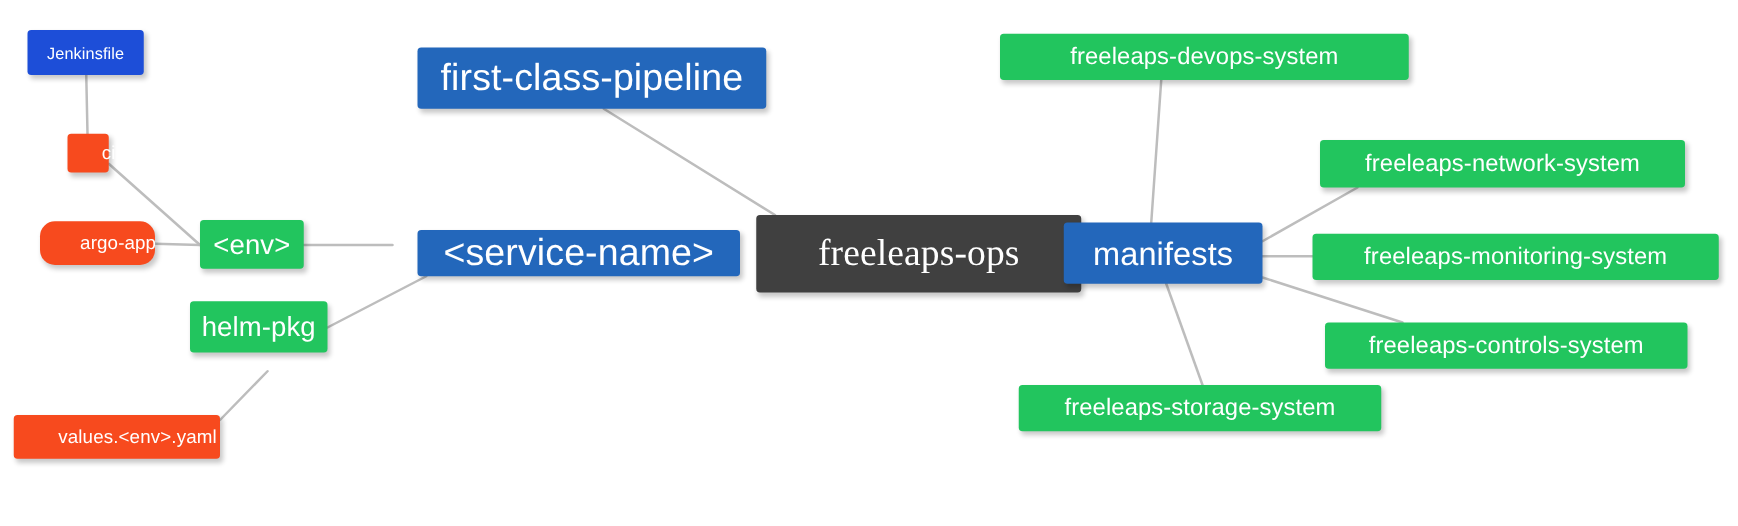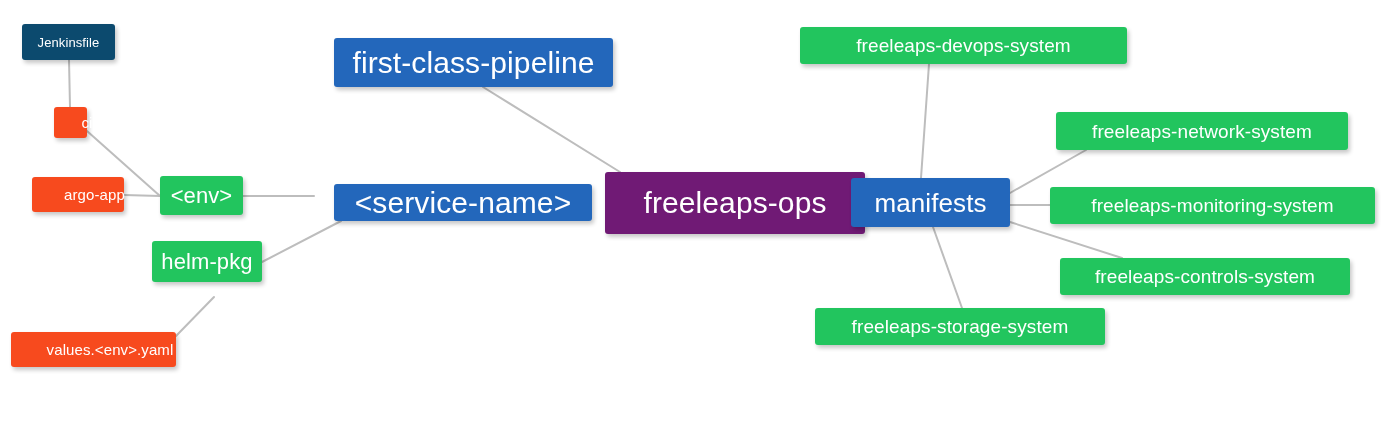--- a/index.html
+++ b/index.html
@@ -37,25 +37,25 @@
     align-items: center;
     justify-content: center;
     border-radius: 3px;
     color: #ffffff;
     white-space: nowrap;
     box-shadow: 2px 3px 4px rgba(0,0,0,0.22);
     letter-spacing: 0.1px;
     line-height: 1;
     user-select: none;
   }
-  .lvl-root   { background: #701a75; font-size: 32px; }
+  .lvl-root   { background: #404040; font-size: 32px; font-family: Liberation Serif, serif; }
   .lvl-blue   { background: #2367bb; }
   .lvl-green  { background: #22c55e; }
   .lvl-red    { background: #f74a1e; }
-  .lvl-orange { background: #0c4a6e; }
+  .lvl-orange { background: #1d4ed8; }
 
   .sz-xl { font-size: 30px; margin-left: 20px; }
   .sz-lg { font-size: 26px; }
   .sz-md { font-size: 22px; }
   .sz-sm { font-size: 19px; }
   .sz-xs { font-size: 15px; padding-left: 33px; }
   .sz-xxs { font-size: 13px; }
 </style>
 </head>
 <body>
@@ -73,21 +73,21 @@
       <line x1="845" y1="203" x2="851" y2="203" class="edge" stroke="#bdbdbd"></line>
       <line x1="921" y1="178" x2="929" y2="64" class="edge" stroke="#bdbdbd"></line>
       <line x1="1010" y1="193" x2="1086" y2="150" class="edge" stroke="#bdbdbd"></line>
       <line x1="1010" y1="205" x2="1050" y2="205" class="edge" stroke="#bdbdbd"></line>
       <line x1="1010" y1="222" x2="1122" y2="258" class="edge" stroke="#bdbdbd"></line>
       <line x1="933" y1="227" x2="962" y2="308" class="edge" stroke="#bdbdbd"></line>
     </svg>
   <div id="node-layer">
       <div class="node lvl-orange sz-xxs" style="left: 22px; top: 24px; width: 93px; height: 36px;">Jenkinsfile</div>
       <div class="node lvl-red sz-xs" style="left: 54px; top: 107px; width: 33px; height: 31px;">ci</div>
-      <div class="node lvl-red sz-xs" style="left: 32px; top: 177px; width: 92px; height: 35px;">argo-app</div>
+      <div class="node lvl-red sz-xs" style="left: 32px; top: 177px; width: 92px; height: 35px; border-radius: 12px;">argo-app</div>
       <div class="node lvl-green sz-md" style="left: 160px; top: 176px; width: 83px; height: 39px;">&lt;env&gt;</div>
       <div class="node lvl-green sz-md" style="left: 152px; top: 241px; width: 110px; height: 41px;">helm-pkg</div>
       <div class="node lvl-red sz-xs" style="left: 11px; top: 332px; width: 165px; height: 35px;">values.&lt;env&gt;.yaml</div>
       <div class="node lvl-blue sz-xl" style="left: 314px; top: 38px; width: 279px; height: 49px;">first-class-pipeline</div>
       <div class="node lvl-blue sz-xl" style="left: 314px; top: 184px; width: 258px; height: 37px;">&lt;service-name&gt;</div>
       <div class="node lvl-root sz-xl" style="left: 585px; top: 172px; width: 260px; height: 62px;">freeleaps-ops</div>
       <div class="node lvl-blue sz-lg" style="left: 851px; top: 178px; width: 159px; height: 49px;">manifests</div>
       <div class="node lvl-green sz-sm" style="left: 800px; top: 27px; width: 327px; height: 37px; text-align: center;">freeleaps-devops-system</div>
       <div class="node lvl-green sz-sm" style="left: 1056px; top: 112px; width: 292px; height: 38px;">freeleaps-network-system</div>
       <div class="node lvl-green sz-sm" style="left: 1050px; top: 187px; width: 325px; height: 37px;">freeleaps-monitoring-system</div>

